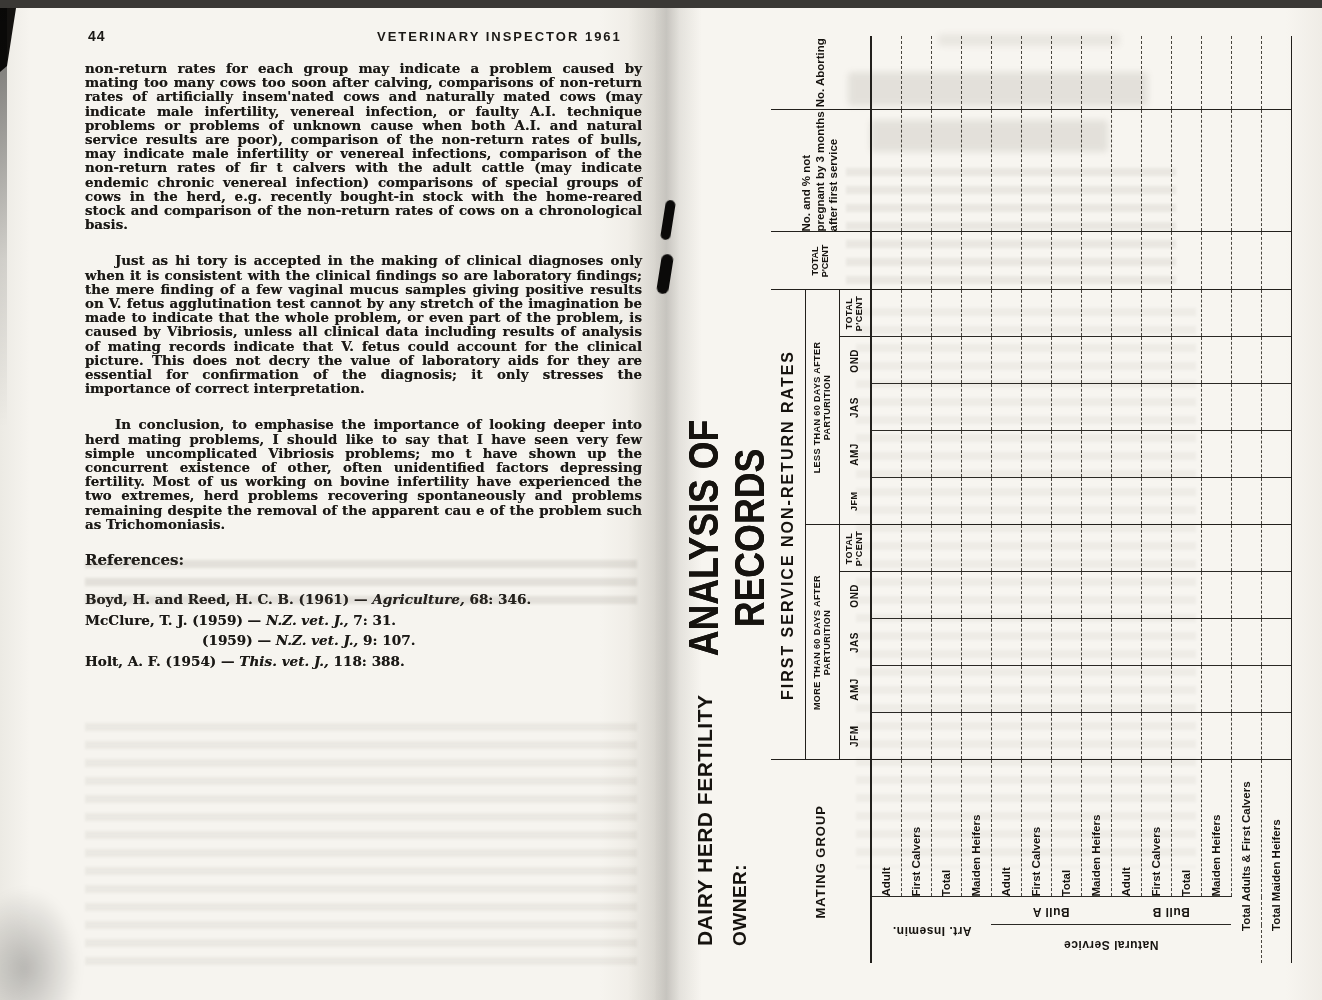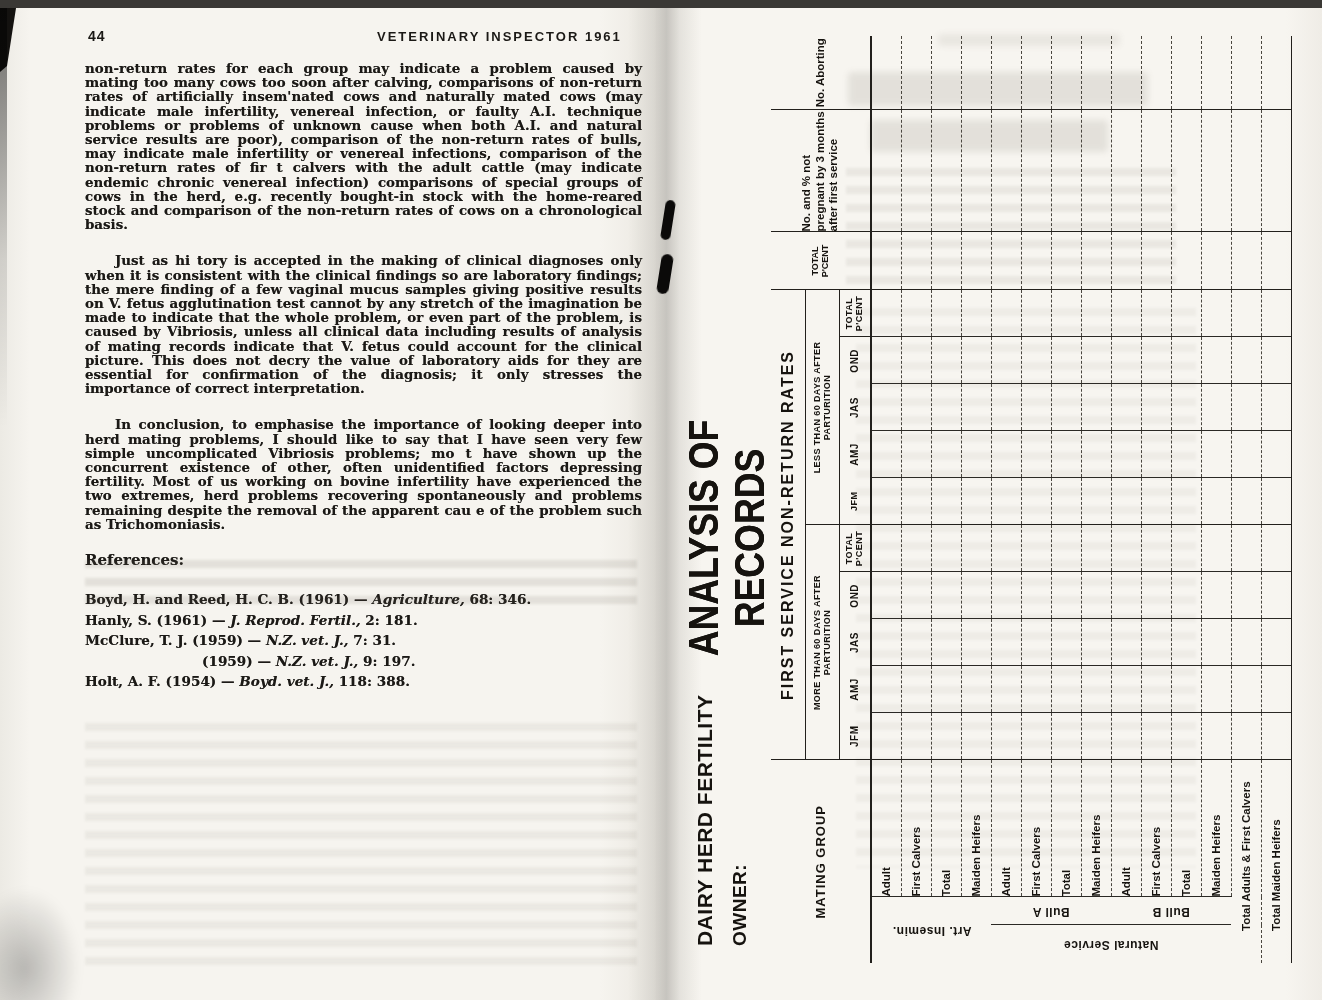--- a/index.html
+++ b/index.html
@@ -85,30 +85,27 @@
       <p>non-return rates for each group may indicate a problem caused by mating too many cows too soon after calving, comparisons of non-return rates of artificially insem'nated cows and naturally mated cows (may indicate male infertility, venereal infection, or faulty A.I. technique problems or problems of unknown cause when both A.I. and natural service results are poor), comparison of the non-return rates of bulls, may indicate male infertility or venereal infections, comparison of the non-return rates of fir t calvers with the adult cattle (may indicate endemic chronic venereal infection) comparisons of special groups of cows in the herd, e.g. recently bought-in stock with the home-reared stock and comparison of the non-return rates of cows on a chronological basis.</p>
       <p class="ind">Just as hi tory is accepted in the making of clinical diagnoses only when it is consistent with the clinical findings so are laboratory findings; the mere finding of a few vaginal mucus samples giving positive results on V. fetus agglutination test cannot by any stretch of the imagination be made to indicate that the whole problem, or even part of the problem, is caused by Vibriosis, unless all clinical data including results of analysis of mating records indicate that V. fetus could account for the clinical picture.  This does not decry the value of laboratory aids for they are essential for confirmation of the diagnosis; it only stresses the importance of correct interpretation.</p>
       <p class="ind">In conclusion, to emphasise the importance of looking deeper into herd mating problems, I should like to say that I have seen very few simple uncomplicated Vibriosis problems; mo t have shown up the concurrent existence of other, often unidentified factors depressing fertility.  Most of us working on bovine infertility have experienced the two extremes, herd problems recovering spontaneously and problems remaining despite the removal of the apparent cau e of the problem such as Trichomoniasis.</p>
 
       <p class="refs-head">References:</p>
 
       <div class="ref">
         <span>Boyd, H. and Reed, H. C. B. (1961) — </span><i>Agriculture,</i><b> 68:</b><span> 346.</span>
       </div>
       <div class="ref">
-        <span>Hanly, S. (1961) — </span><i>J. Reprod. Fertil.,</i><b> 2:</b><span> 181.</span>
-      </div>
-      <div class="ref">
         <span>McClure, T. J. (1959) — </span><i>N.Z. vet. J.,</i><b> 7:</b><span> 31.</span>
       </div>
       <div class="ref indent">
-        <span>(1959) — </span><i>N.Z. vet. J.,</i><b> 9:</b><span> 197.</span>
+        <span>(1959) — </span><i>N.Z. vet. J.,</i><b> 9:</b><span> 107.</span>
       </div>
       <div class="ref">
-        <span>Holt, A. F. (1954) — </span><i>Boyd. vet. J.,</i><b> 118:</b><span> 388.</span>
+        <span>Holt, A. F. (1954) — </span><i>This. vet. J.,</i><b> 118:</b><span> 388.</span>
       </div>
     </div>
 
     <div class="bleed" style="left:85px;top:552px;width:552px;height:52px;"></div>
     <div class="bleed" style="left:85px;top:715px;width:552px;height:250px;opacity:.6;"></div>
   </div>
 
   <div class="page right">
 
     <div class="ghostbar" style="left:192px;top:64px;width:300px;height:34px;"></div>

